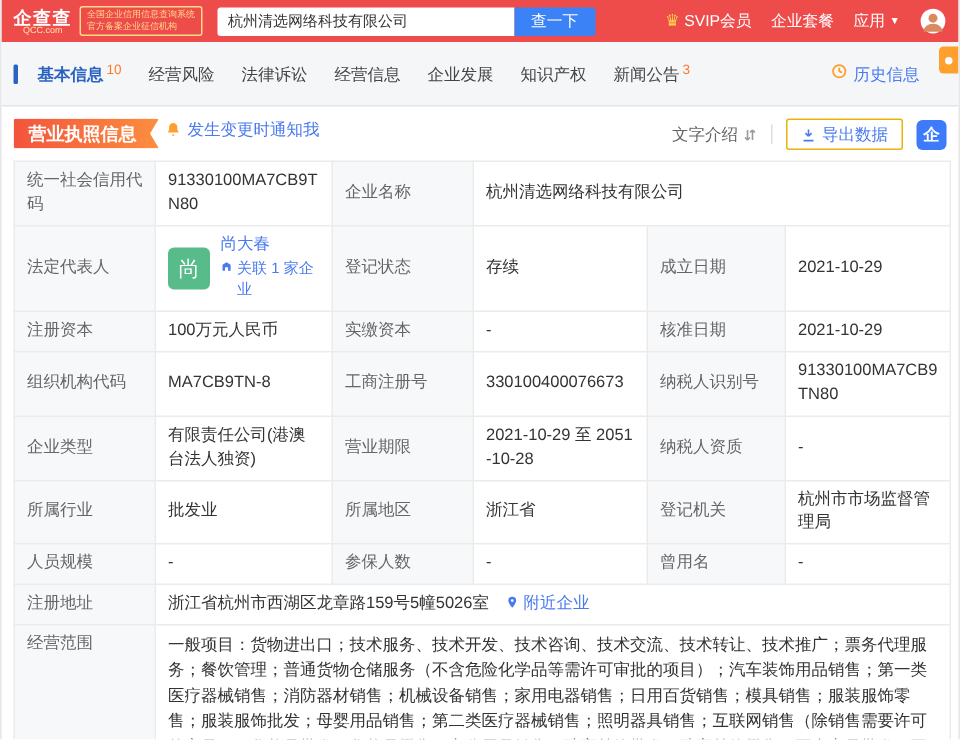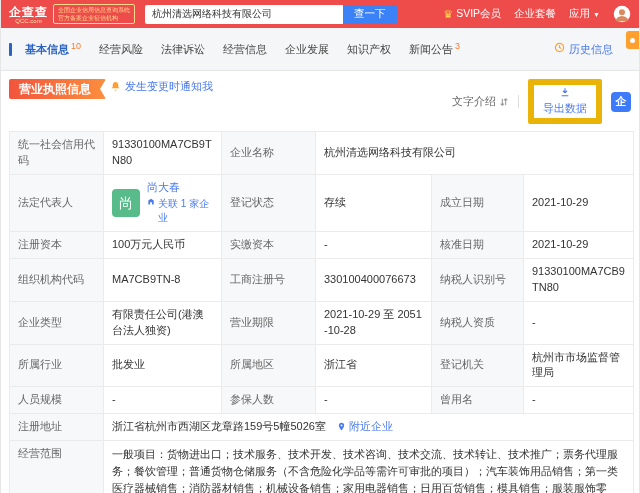--- a/index.html
+++ b/index.html
@@ -42,22 +42,22 @@
 
   
   .section-head { display:flex; align-items:flex-start; padding:8px 8px 7px 8px; gap:4px; }
   .ribbon { background:linear-gradient(90deg,#f3543c,#fc8e3f); color:#fff; font-size:12px;
             font-weight:bold; padding:4px 15px 4px 10px; border-radius:2px; line-height:1;
             clip-path:polygon(0 0,100% 0,calc(100% - 6px) 50%,100% 100%,0 100%); }
   .notify { color:#4a7af0; font-size:11px; display:flex; align-items:center; gap:4px; cursor:pointer; }
   .head-right { margin-left:auto; display:flex; align-items:center; gap:9px; }
   .text-intro { color:#666; font-size:11px; display:flex; align-items:center; gap:3px; cursor:pointer; }
   .v-divider { width:1px; height:13px; background:#ddd; }
-  .export-btn { border:6px solid #eab308; color:#4a7af0; font-size:11px; padding:2px 9px;
-                border-radius:2px; background:#fff; display:flex; align-items:center; gap:4px; cursor:pointer;flex-direction:column; }
+  .export-btn { border:1px solid #eab308; color:#4a7af0; font-size:11px; padding:2px 9px;
+                border-radius:2px; background:#fff; display:flex; align-items:center; gap:4px; cursor:pointer; }
   .qcc-mini { width:20px; height:20px; border-radius:4px; background:#3e7bfa; color:#fff;
               display:flex; align-items:center; justify-content:center; font-size:11px; font-weight:bold; }
 
   
   .info-table { width:624px; margin:0 8px; border-collapse:collapse; table-layout:fixed; }
   .info-table td { border:1px solid #ebebeb; font-size:11px; color:#333; padding:5px 8px;
                    line-height:1.45; word-break:break-all; vertical-align:middle; }
   td.lbl { background:#f7f8fa; color:#666; }
   a.blue { color:#4a7af0; text-decoration:none; cursor:pointer; }
   .gray-note { color:#999; }

